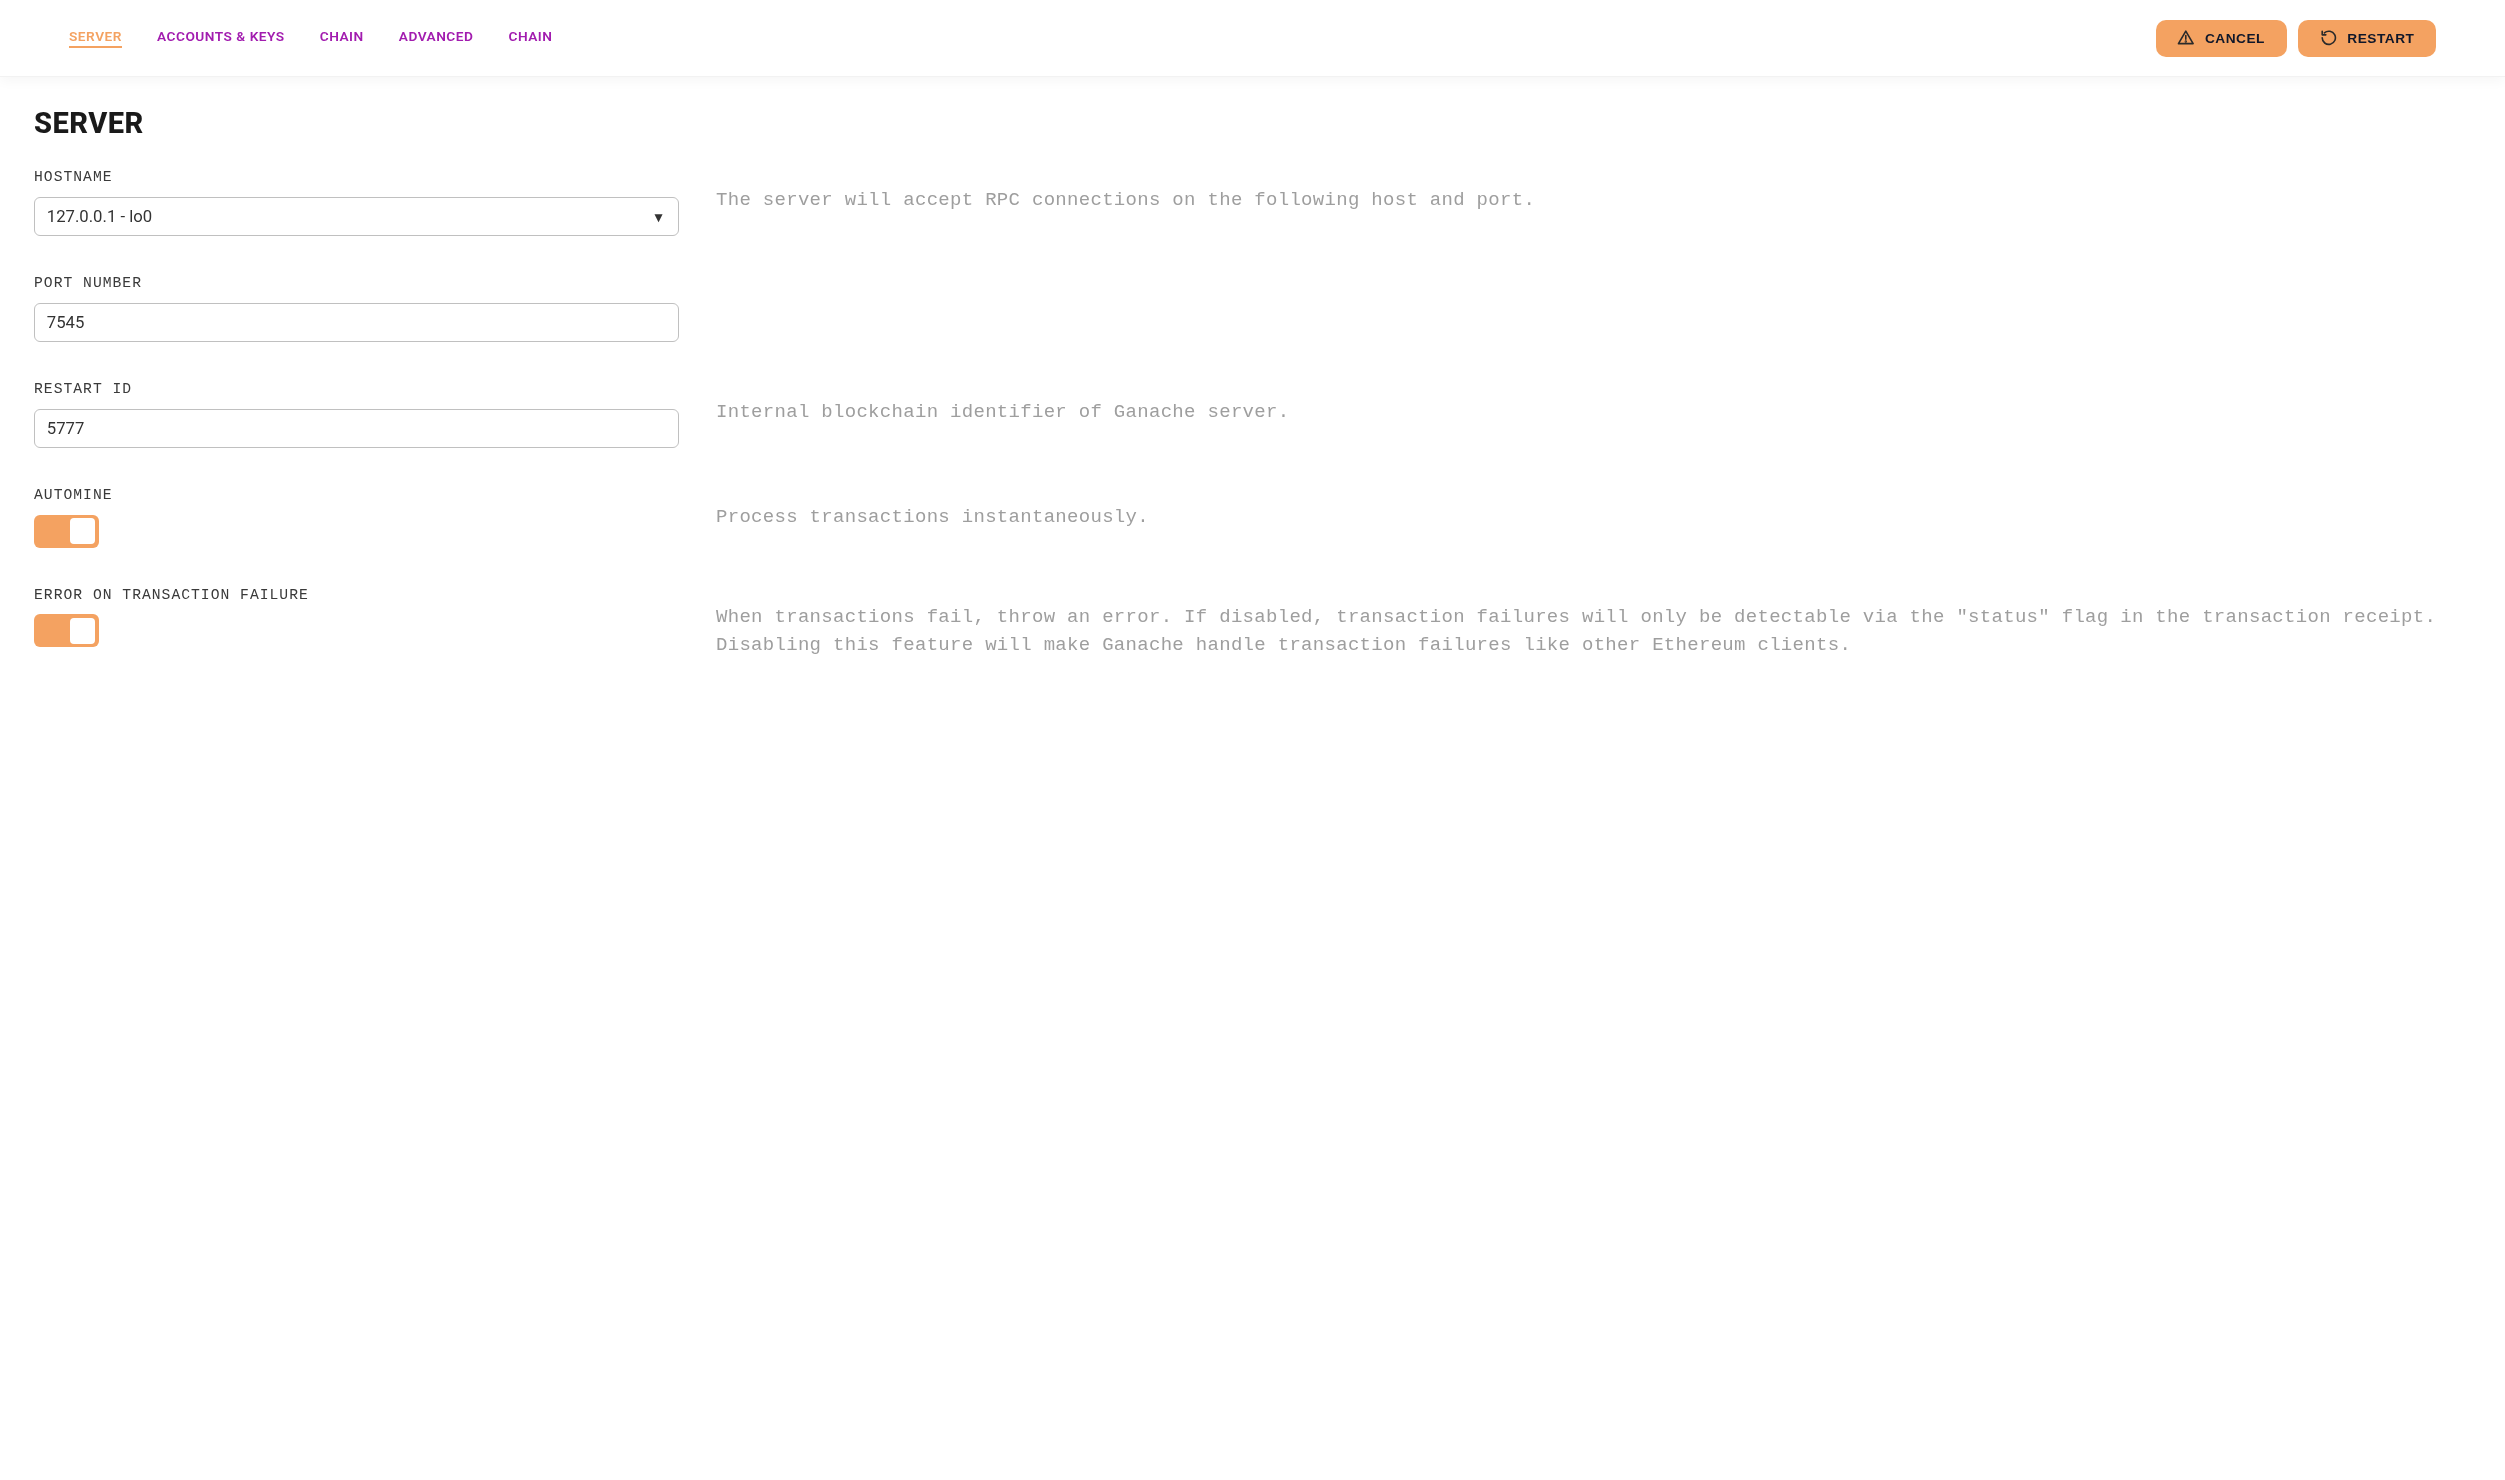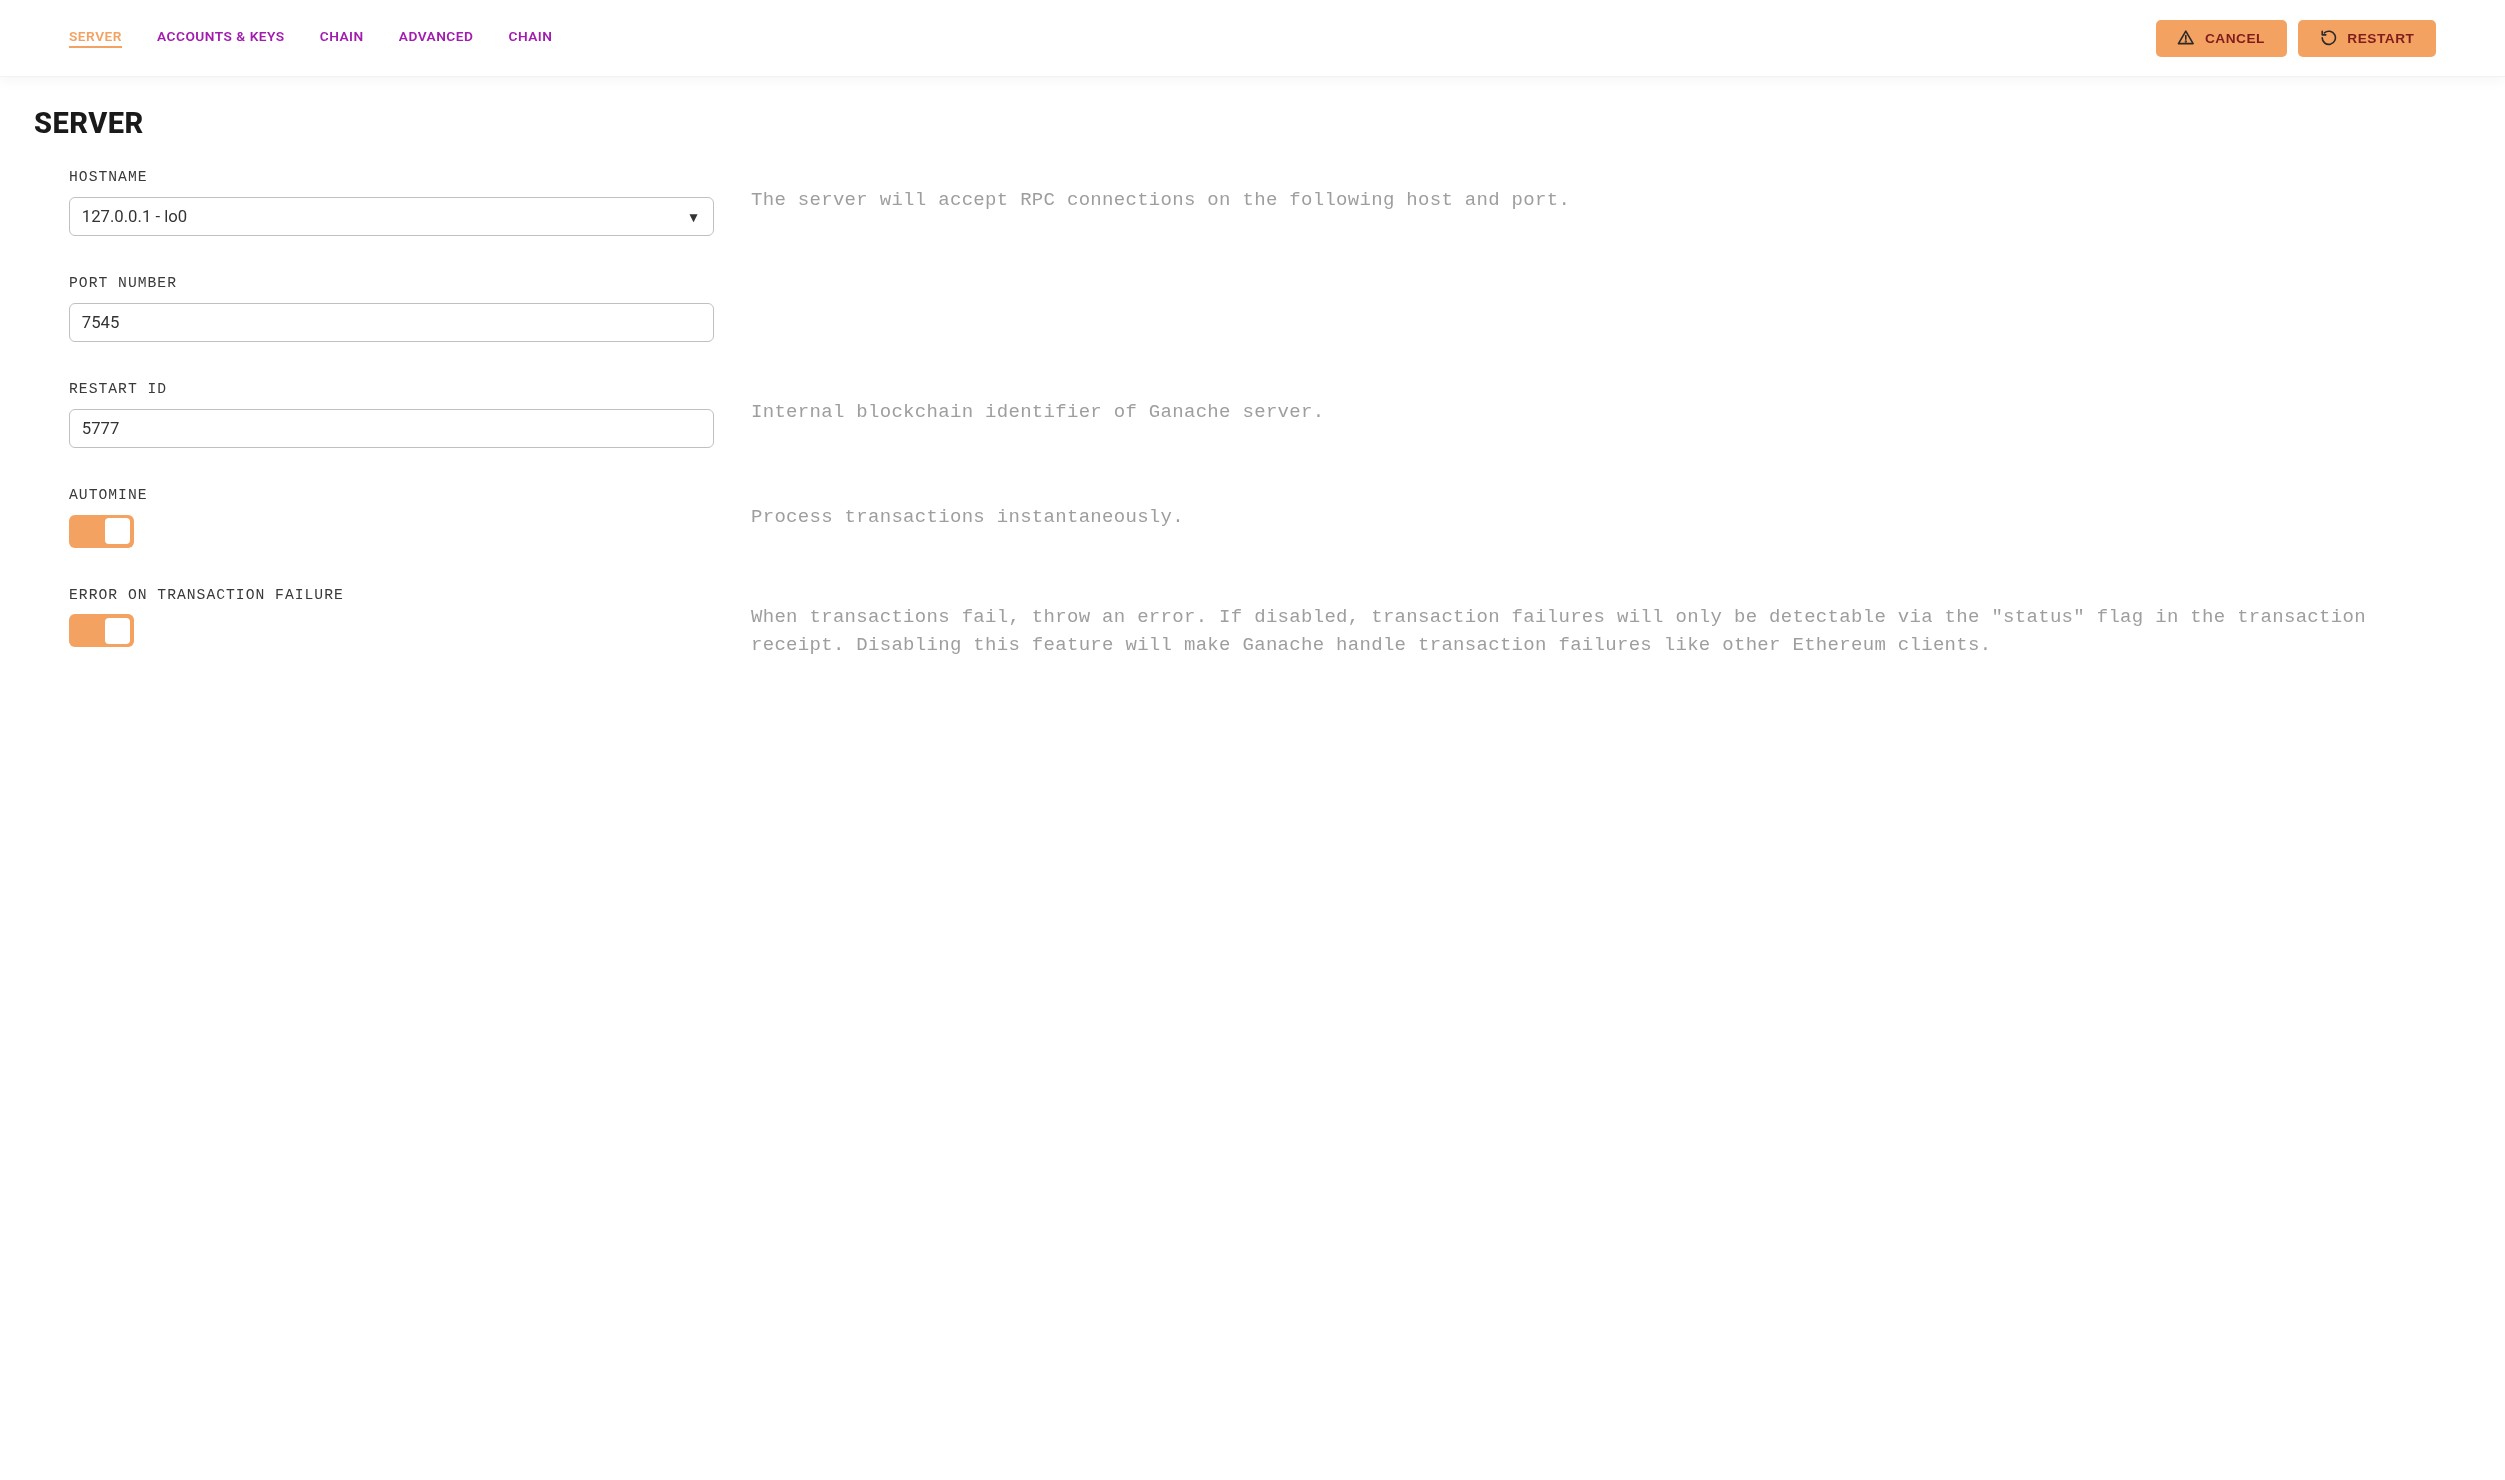--- a/index.html
+++ b/index.html
@@ -41,24 +41,24 @@
       display: flex;
       gap: 11.8px;
     }
     .btn {
       display: flex;
       align-items: center;
       gap: 9.8px;
       background: #f4a261;
       border: none;
       padding: 9.8px 21.6px;
-      border-radius: 5px;
+      border-radius: 10px;
       font-size: 13.7px;
       font-weight: 700;
-      color: #7f1d1d;
+      color: #0f172a;
       cursor: pointer;
       letter-spacing: 0.5px;
     }
     .btn svg {
       width: 17.6px;
       height: 17.6px;
     }
     .content {
       padding: 29px 34px;
     }
@@ -71,21 +71,20 @@
     }
     .field-row {
       display: flex;
       gap: 37px;
       margin-bottom: 39px;
       align-items: flex-start;
     }
     .field-left {
       width: 645px;
       flex-shrink: 0;
-      margin-left: 35px;
     }
     .field-right {
       flex: 1;
       padding-top: 17.6px;
     }
     .field-label {
       font-family: 'Courier New', 'Menlo', monospace;
       font-size: 14.7px;
       color: #3a3a3a;
       letter-spacing: 1px;

